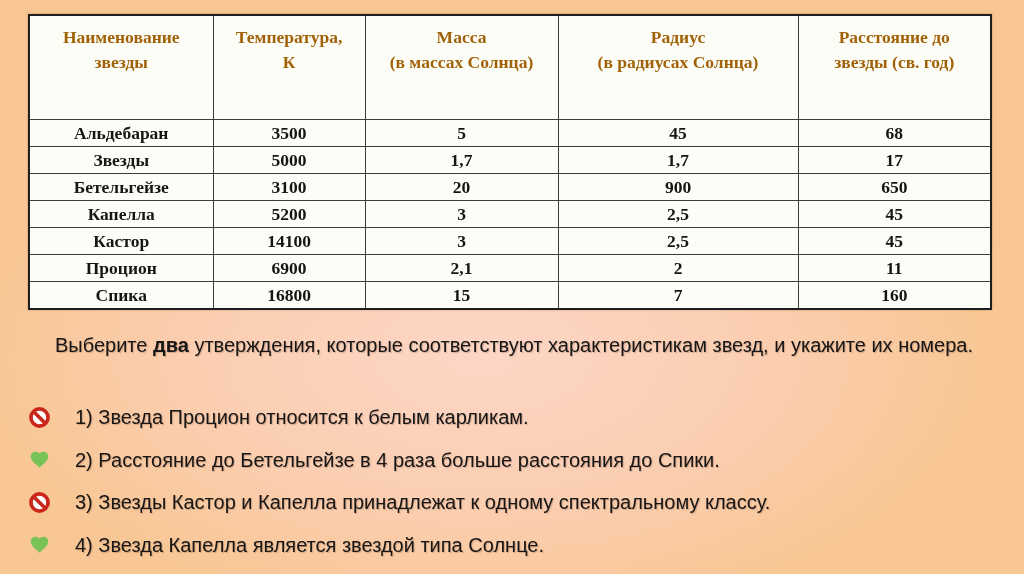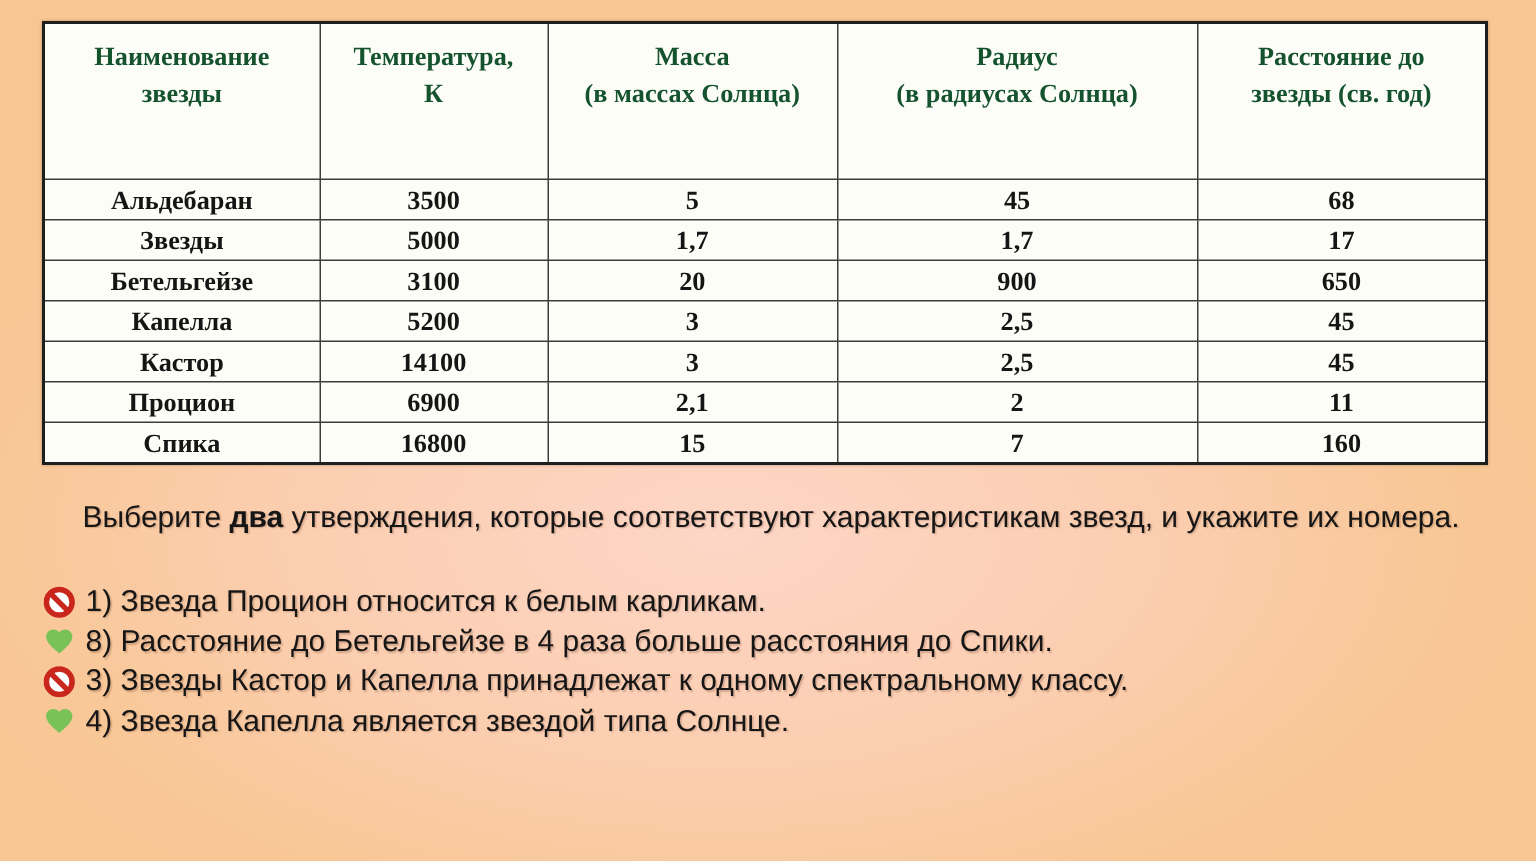--- a/index.html
+++ b/index.html
@@ -34,21 +34,21 @@
     padding: 0;
     overflow: hidden;
   }
   table.star-table th {
     height: 94px;
     vertical-align: top;
     padding-top: 9px;
     font-size: 17.5px;
     font-weight: bold;
     line-height: 1.45;
-    color: #14532d;
+    color: #a16207;
   }
   table.star-table td {
     height: 26px;
     font-size: 17.5px;
     font-weight: bold;
     color: #151515;
     margin-left: 32px;
   }
 
   
@@ -68,21 +68,22 @@
     left: 29px;
     top: 388px;
     margin: 0;
     padding: 0;
     list-style: none;
   }
   .statements li {
     display: flex;
     align-items: center;
     height: 26.5px;
-    gap: 7px;
+    gap: 25px;
+    margin-top: 16px;
   }
   .statements .txt {
     font-size: 20px;
     line-height: 26px;
     text-shadow: 1px 1px 1px rgba(90,45,20,.25);
   }
   .icon { width: 21px; height: 21px; flex: 0 0 21px; display: inline-block; }
   .icon svg { display: block; width: 100%; height: 100%; }
 </style>
 </head>
@@ -186,21 +187,21 @@
           </svg>
       </span>
       <span class="txt">1) Звезда Процион относится к белым карликам.</span>
     </li>
     <li>
       <span class="icon">
         <svg viewBox="0 0 24 24">
             <path d="M12 21.35l-1.45-1.32C5.4 15.36 2 12.28 2 8.5 2 5.42 4.42 3 7.5 3c1.74 0 3.41.81 4.5 2.09C13.09 3.81 14.76 3 16.5 3 19.58 3 22 5.42 22 8.5c0 3.78-3.4 6.86-8.55 11.54L12 21.35z" fill="#79c257"></path>
           </svg>
       </span>
-      <span class="txt">8) Расстояние до Бетельгейзе в 4 раза больше расстояния до Спики.</span>
+      <span class="txt">2) Расстояние до Бетельгейзе в 4 раза больше расстояния до Спики.</span>
     </li>
     <li>
       <span class="icon">
         <svg viewBox="0 0 24 24">
             <circle cx="12" cy="12" r="9.8" fill="#ffffff" stroke="#c9271c" stroke-width="4.2"></circle>
             <line x1="5.4" y1="5.4" x2="18.6" y2="18.6" stroke="#c9271c" stroke-width="4.2"></line>
           </svg>
       </span>
       <span class="txt">3) Звезды Кастор и Капелла принадлежат к одному спектральному классу.</span>
     </li>

